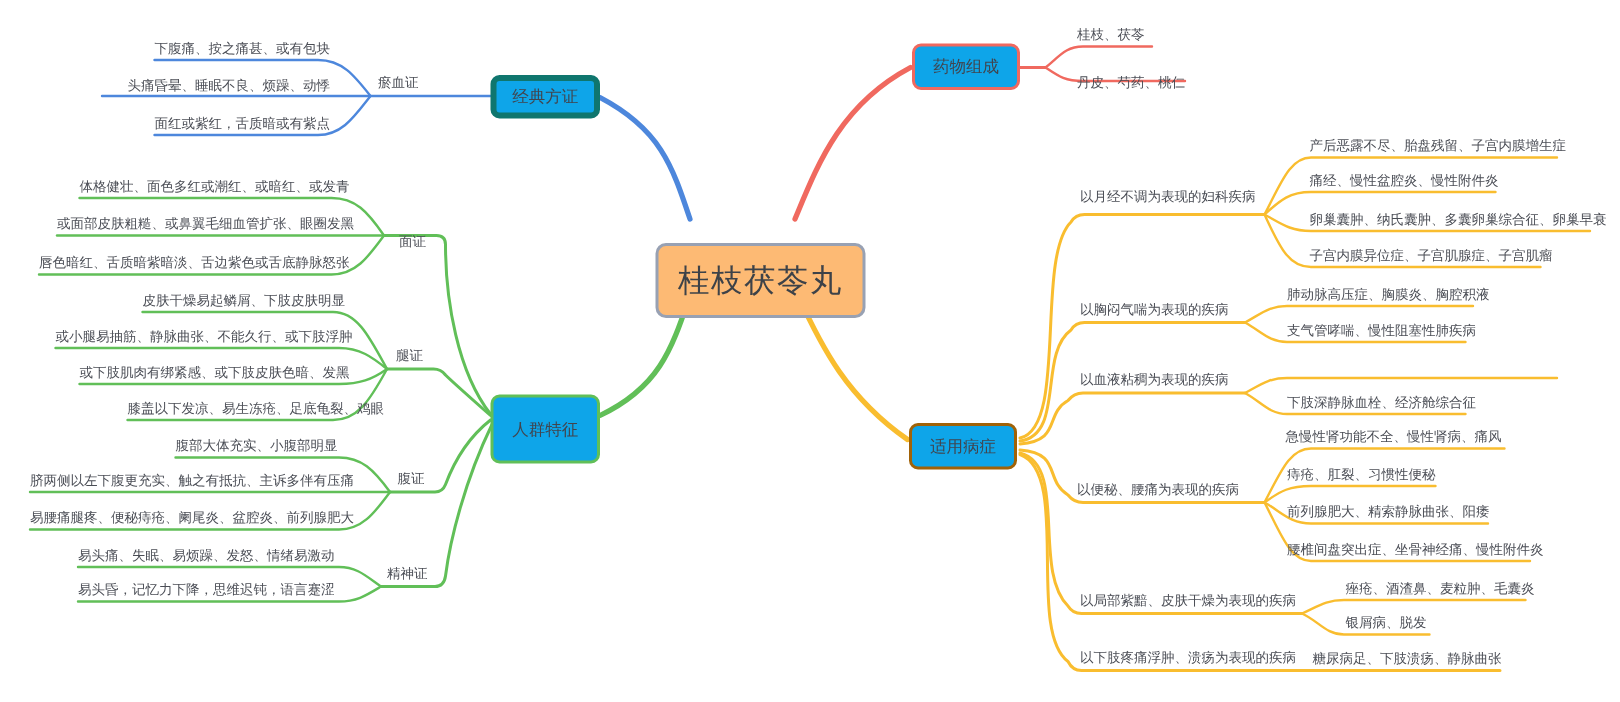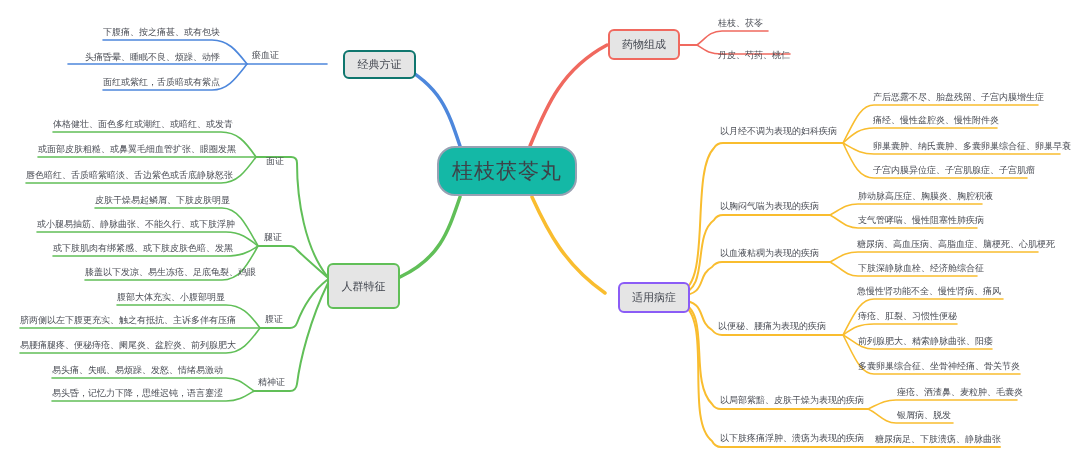--- a/index.html
+++ b/index.html
@@ -6,32 +6,32 @@
   .canvas{
     position:relative;width:1080px;height:468px;background:#ffffff;overflow:hidden;
     font-family:"Liberation Sans","DejaVu Sans",sans-serif;
   }
   .canvas svg{position:absolute;left:0;top:0;}
   .leaf,.lbl{
     position:absolute;font-size:9px;line-height:11px;white-space:nowrap;
     color:#4a4d55;letter-spacing:0px;
   }
   .box{
-    position:absolute;background:#e5e5e5;border-radius:6px;
+    position:absolute;background:#0ea5e9;border-radius:6px;
     display:flex;align-items:center;justify-content:center;
     font-size:11px;color:#41454e;white-space:nowrap;box-sizing:border-box;
   }
-  .box.blue{border:2px solid #0f766e;margin-left:16px;}
+  .box.blue{border:4px solid #0f766e;}
   .box.green{border:2px solid #61bf58;}
   .box.red{border:2px solid #f0695f;}
-  .box.yellow{border:2px solid #8b5cf6;margin-left:12px;}
+  .box.yellow{border:2px solid #a16207;}
   .center-topic{
-    position:absolute;background:#14b8a6;border:2px solid #98a1b3;border-radius:18px;
+    position:absolute;background:#fdba74;border:2px solid #98a1b3;border-radius:7px;
     display:flex;align-items:center;justify-content:center;
-    font-size:21px;color:#3d4248;letter-spacing:1px;box-sizing:border-box;
+    font-size:21px;color:#3d4248;letter-spacing:1px;box-sizing:border-box;margin-top:16px;
   }
 </style>
 </head>
 <body>
 
 <div class="canvas">
 
   <svg width="1080" height="468" viewBox="0 0 1080 468" fill="none" stroke-linecap="round" stroke-linejoin="round">
 
     <g stroke="#4d87dc">
@@ -142,28 +142,27 @@
   <div class="leaf" style="left:873px;top:92px">产后恶露不尽、胎盘残留、子宫内膜增生症</div>
   <div class="leaf" style="left:873px;top:115px">痛经、慢性盆腔炎、慢性附件炎</div>
   <div class="leaf" style="left:873px;top:141px">卵巢囊肿、纳氏囊肿、多囊卵巢综合征、卵巢早衰</div>
   <div class="leaf" style="left:873px;top:165px">子宫内膜异位症、子宫肌腺症、子宫肌瘤</div>
 
   <div class="lbl" style="left:720px;top:201px">以胸闷气喘为表现的疾病</div>
   <div class="leaf" style="left:858px;top:191px">肺动脉高压症、胸膜炎、胸腔积液</div>
   <div class="leaf" style="left:858px;top:215px">支气管哮喘、慢性阻塞性肺疾病</div>
 
   <div class="lbl" style="left:720px;top:248px">以血液粘稠为表现的疾病</div>
-  <div class="leaf" style="left:857px;top:239px">糖尿病、高血压病、高脂血症、脑梗死、心肌梗死</div>
   <div class="leaf" style="left:858px;top:263px">下肢深静脉血栓、经济舱综合征</div>
 
   <div class="lbl" style="left:718px;top:321px">以便秘、腰痛为表现的疾病</div>
   <div class="leaf" style="left:857px;top:286px">急慢性肾功能不全、慢性肾病、痛风</div>
   <div class="leaf" style="left:858px;top:311px">痔疮、肛裂、习惯性便秘</div>
   <div class="leaf" style="left:858px;top:336px">前列腺肥大、精索静脉曲张、阳痿</div>
-  <div class="leaf" style="left:858px;top:361px">多囊卵巢综合征、坐骨神经痛、骨关节炎</div>
+  <div class="leaf" style="left:858px;top:361px">腰椎间盘突出症、坐骨神经痛、慢性附件炎</div>
 
   <div class="lbl" style="left:720px;top:395px">以局部紫黯、皮肤干燥为表现的疾病</div>
   <div class="leaf" style="left:897px;top:387px">痤疮、酒渣鼻、麦粒肿、毛囊炎</div>
   <div class="leaf" style="left:897px;top:410px">银屑病、脱发</div>
 
   <div class="lbl" style="left:720px;top:433px">以下肢疼痛浮肿、溃疡为表现的疾病</div>
   <div class="leaf" style="left:875px;top:434px">糖尿病足、下肢溃疡、静脉曲张</div>
 
 </div>
 

